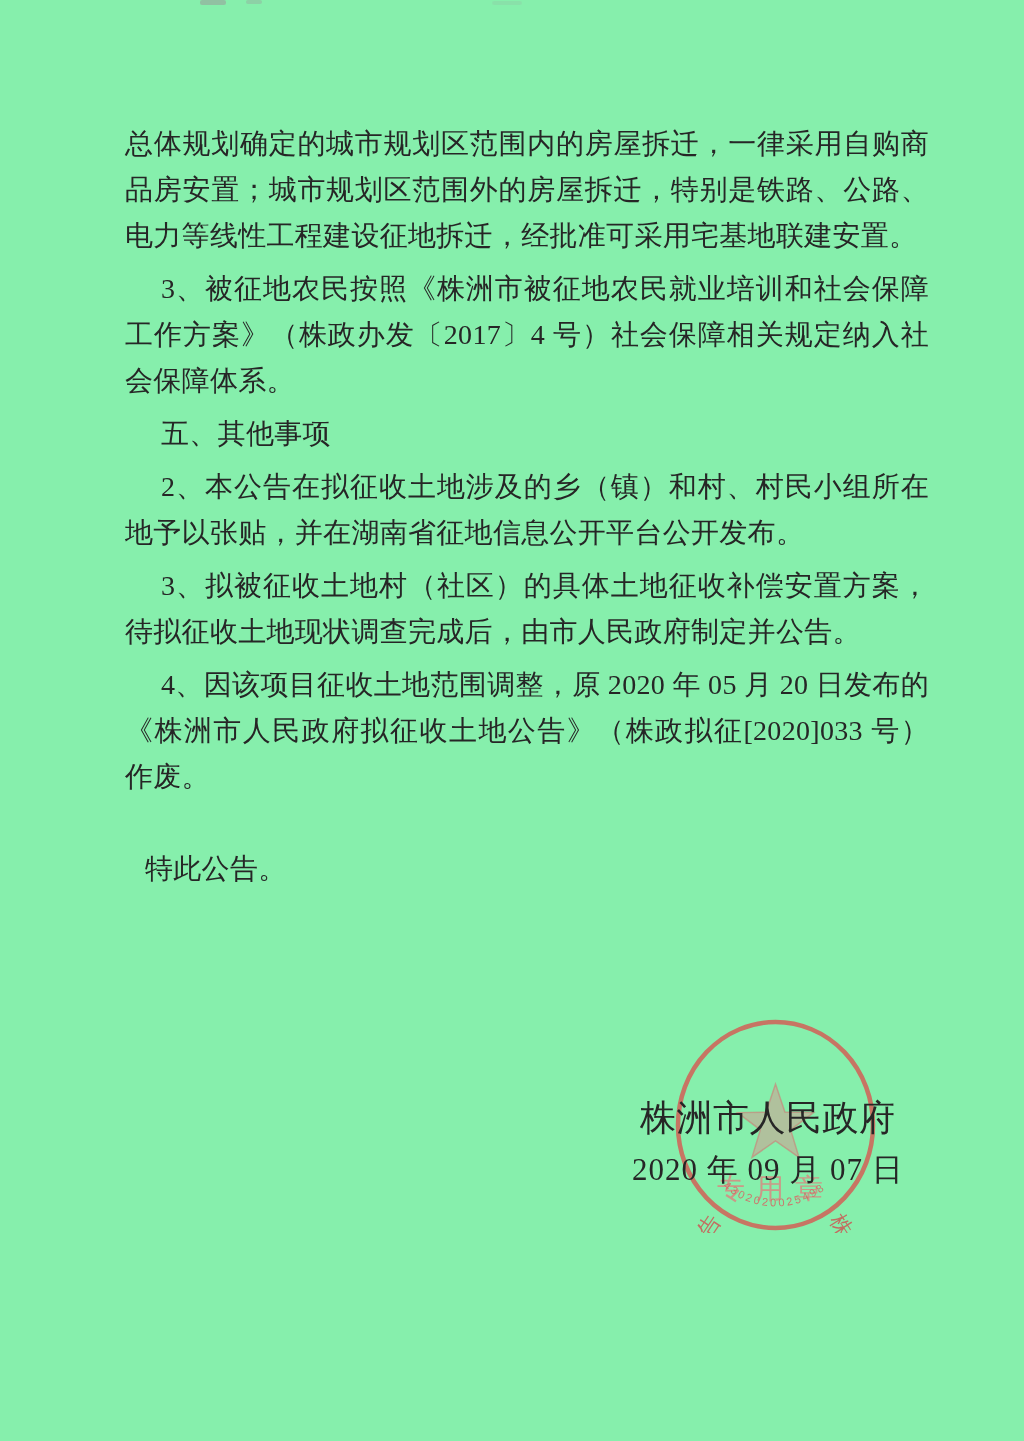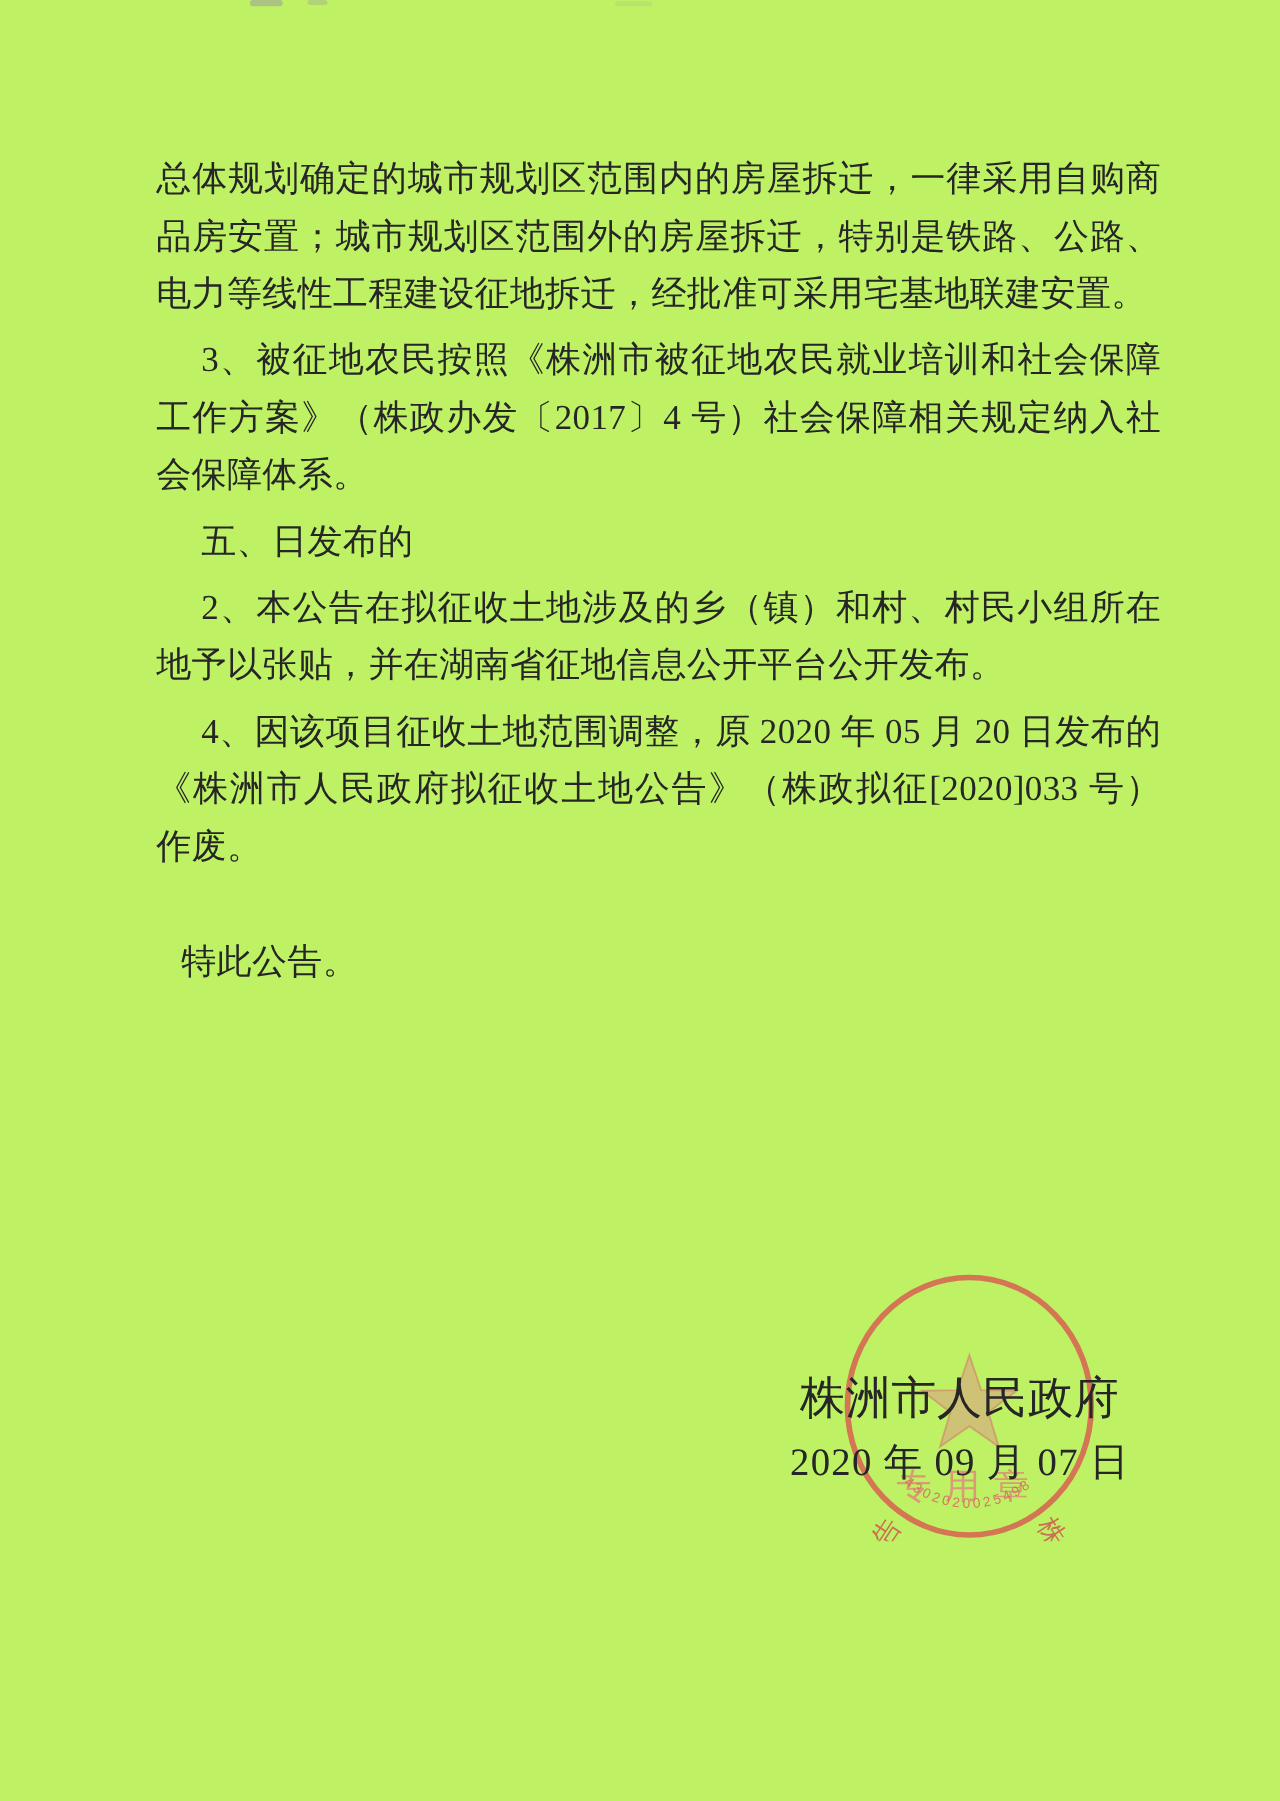--- a/index.html
+++ b/index.html
@@ -1,21 +1,21 @@
 <!DOCTYPE html>
 <html><head>
 <meta charset="utf-8">
 <style>
   html, body { margin: 0; padding: 0; background: #e8e8e8; }
   .page {
     position: relative;
     width: 1024px;
     height: 1441px;
     margin: 0 auto;
-    background: #bef264;
+    background: #86efac;
     overflow: hidden;
     font-family: "Liberation Serif", "DejaVu Serif", serif;
     color: #262626;
   }
   
   .speck { position: absolute; background: #9a9a9a; border-radius: 2px; opacity: .55; }
   .speck.s1 { left: 200px; top: 0; width: 26px; height: 5px; }
   .speck.s2 { left: 246px; top: 0; width: 16px; height: 4px; opacity: .35; }
   .speck.s3 { left: 492px; top: 1px; width: 30px; height: 4px; opacity: .16; }
 
@@ -61,22 +61,23 @@
 
 <div class="page">
 
   <div class="speck s1"></div>
   <div class="speck s2"></div>
   <div class="speck s3"></div>
 
   <main class="content">
     <p>总体规划确定的城市规划区范围内的房屋拆迁，一律采用自购商品房安置；城市规划区范围外的房屋拆迁，特别是铁路、公路、电力等线性工程建设征地拆迁，经批准可采用宅基地联建安置。</p>
     <p class="indent">3、被征地农民按照《株洲市被征地农民就业培训和社会保障工作方案》（株政办发〔2017〕4 号）社会保障相关规定纳入社会保障体系。</p>
-    <p class="indent">五、日发布的</p>
+    <p class="indent">五、其他事项</p>
     <p class="indent">2、本公告在拟征收土地涉及的乡（镇）和村、村民小组所在地予以张贴，并在湖南省征地信息公开平台公开发布。</p>
+    <p class="indent">3、拟被征收土地村（社区）的具体土地征收补偿安置方案，待拟征收土地现状调查完成后，由市人民政府制定并公告。</p>
     <p class="indent">4、因该项目征收土地范围调整，原 2020 年 05 月 20 日发布的《株洲市人民政府拟征收土地公告》（株政拟征[2020]033 号）作废。</p>
     <p class="closing">特此公告。</p>
   </main>
 
   <svg class="seal" viewBox="0 0 211 216" xmlns="http://www.w3.org/2000/svg">
     <defs>
       <path id="ringPath" d="M 105.5 180 A 72 72 0 1 1 105.49 180" fill="none"></path>
       <path id="serialPath" d="M 50 167 A 80 80 0 0 0 161 167" fill="none"></path>
     </defs>
     <ellipse cx="105.5" cy="108" rx="97.5" ry="103" fill="none" stroke="#d9534f" stroke-width="4.5" opacity="0.85"></ellipse>

